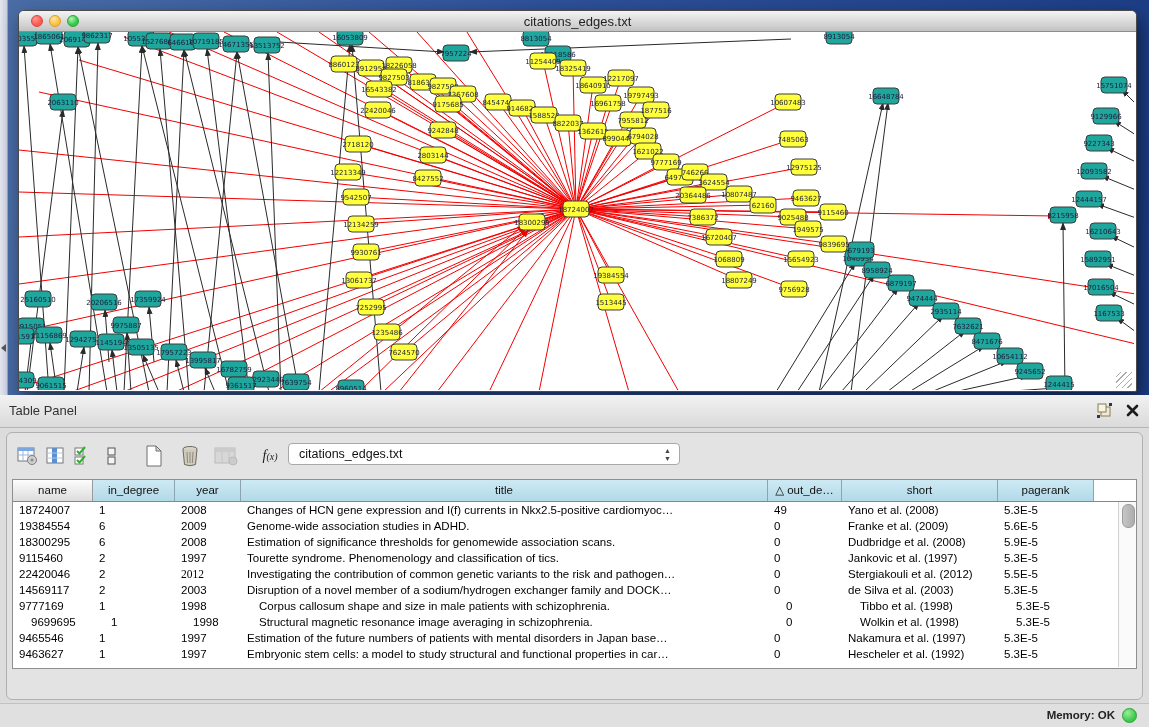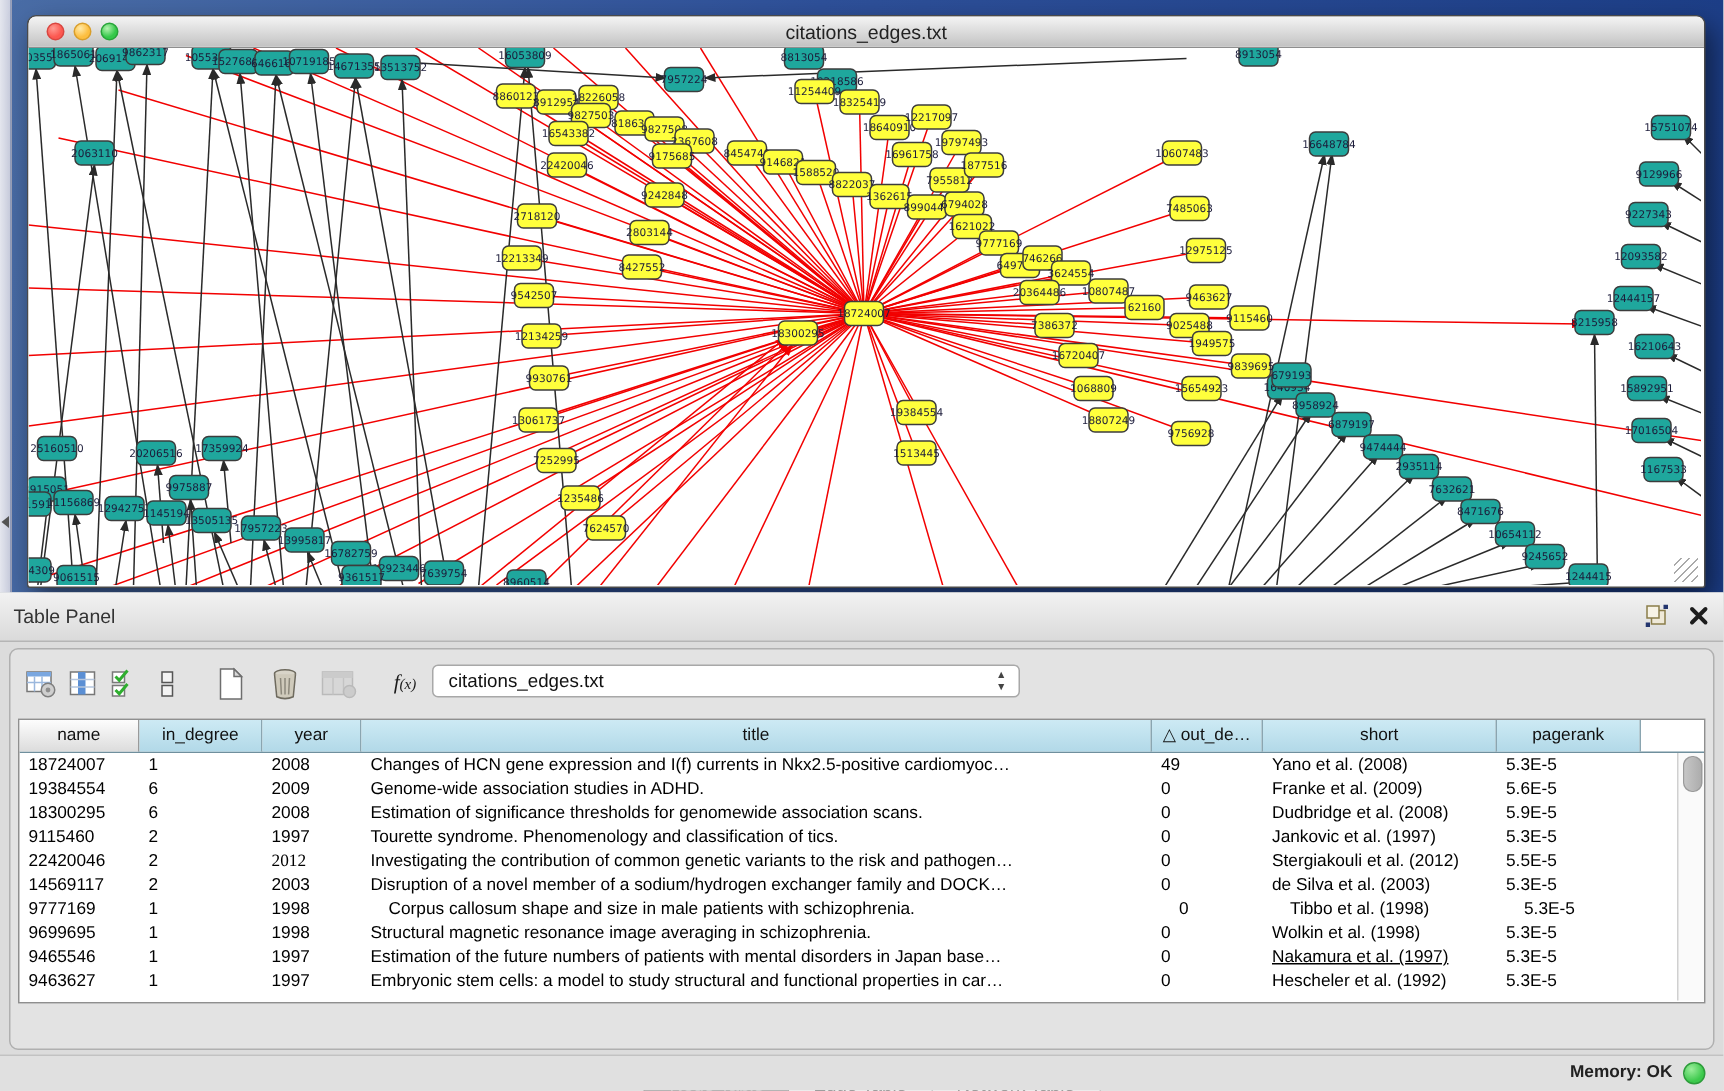--- a/index.html
+++ b/index.html
@@ -892,35 +892,35 @@
             <div class="tr">
               <div class="td" style="width: 80px;">9777169</div>
               <div class="td" style="width: 82px;">1</div>
               <div class="td" style="width: 66px;">1998</div>
               <div class="td" style="width: 527px; margin-left: 12px;">Corpus callosum shape and size in male patients with schizophrenia.</div>
               <div class="td" style="width: 74px;">0</div>
               <div class="td" style="width: 156px;">Tibbo et al. (1998)</div>
               <div class="td" style="width: 96px;">5.3E-5</div>
             </div>
             <div class="tr">
-              <div class="td" style="width: 80px;">9699695</div>
+              <div class="td" style="width: 80px; margin-left: 12px;">9699695</div>
               <div class="td" style="width: 82px;">1</div>
               <div class="td" style="width: 66px;">1998</div>
               <div class="td" style="width: 527px;">Structural magnetic resonance image averaging in schizophrenia.</div>
               <div class="td" style="width: 74px;">0</div>
               <div class="td" style="width: 156px;">Wolkin et al. (1998)</div>
               <div class="td" style="width: 96px;">5.3E-5</div>
             </div>
             <div class="tr">
               <div class="td" style="width: 80px;">9465546</div>
               <div class="td" style="width: 82px;">1</div>
               <div class="td" style="width: 66px;">1997</div>
               <div class="td" style="width: 527px;">Estimation of the future numbers of patients with mental disorders in Japan base…</div>
               <div class="td" style="width: 74px;">0</div>
-              <div class="td" style="width: 156px; text-decoration: underline;">Nakamura et al. (1997)</div>
+              <div class="td" style="width: 156px;">Nakamura et al. (1997)</div>
               <div class="td" style="width: 96px;">5.3E-5</div>
             </div>
             <div class="tr">
               <div class="td" style="width: 80px;">9463627</div>
               <div class="td" style="width: 82px;">1</div>
               <div class="td" style="width: 66px;">1997</div>
               <div class="td" style="width: 527px;">Embryonic stem cells: a model to study structural and functional properties in car…</div>
               <div class="td" style="width: 74px;">0</div>
               <div class="td" style="width: 156px;">Hescheler et al. (1992)</div>
               <div class="td" style="width: 96px;">5.3E-5</div>

